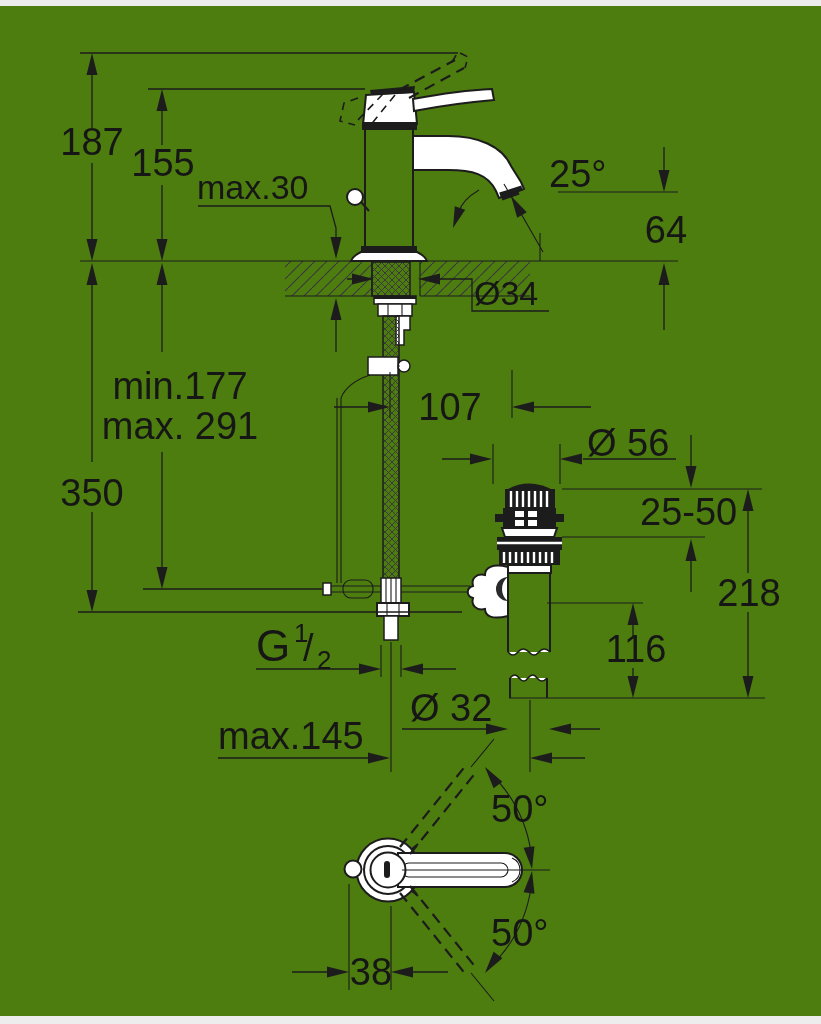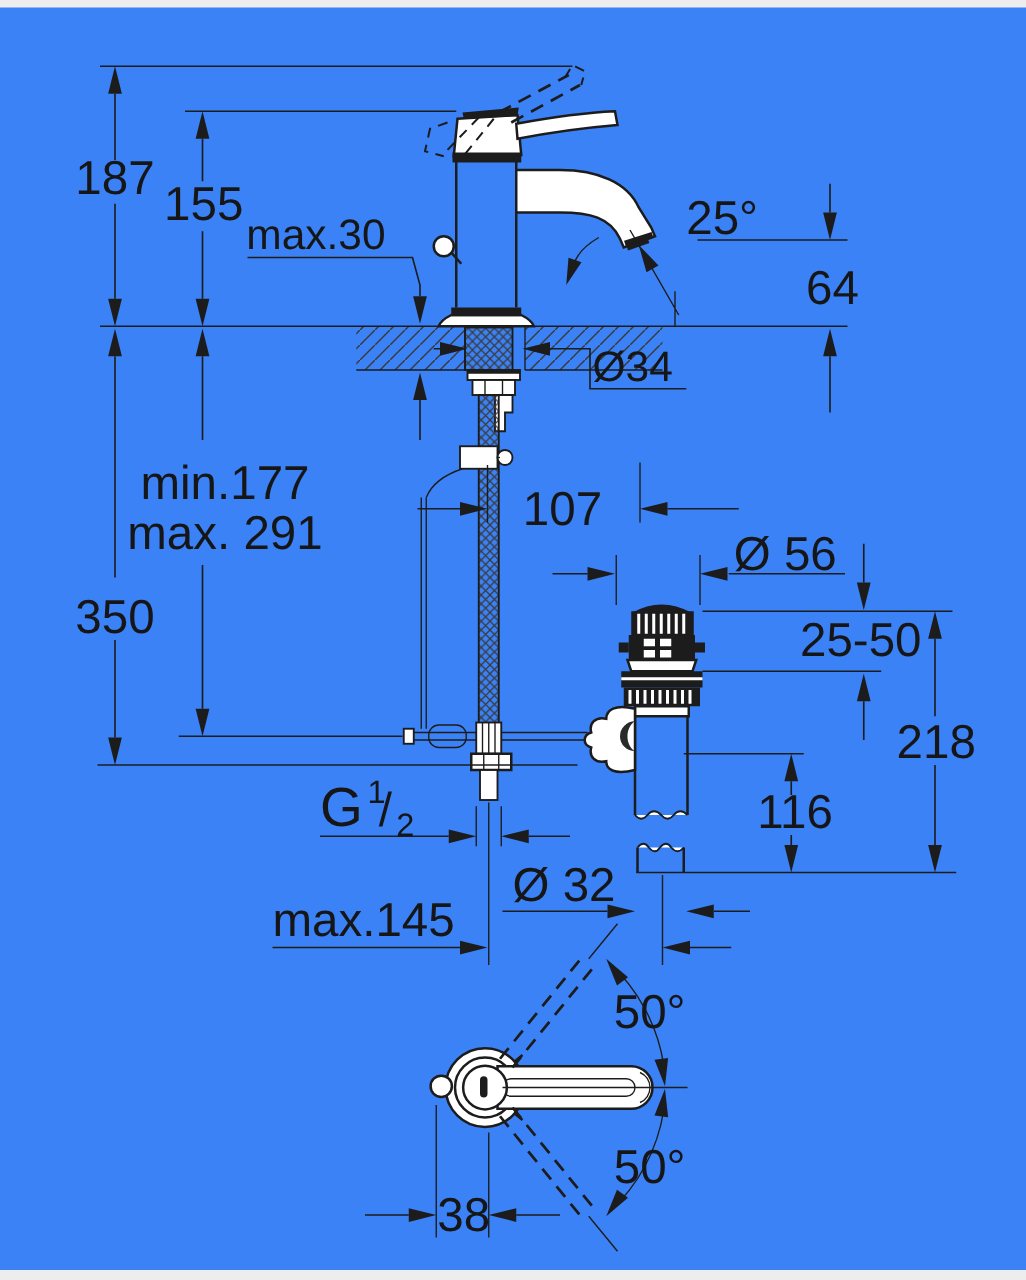--- a/index.html
+++ b/index.html
@@ -1,16 +1,16 @@
 <!DOCTYPE html>
 <html><head>
 <meta charset="utf-8">
 <style>
   html,body{margin:0;padding:0;background:#fff;}
-  .page{position:relative;width:821px;height:1024px;background:#3b82f6;overflow:hidden;
+  .page{position:relative;width:821px;height:1024px;background:#4d7c0f;overflow:hidden;
         font-family:"Liberation Sans",sans-serif;}
   .edge{position:absolute;left:0;width:821px;background:#ededed;}
   svg text{font-family:"Liberation Sans",sans-serif;fill:#161616;}
   .dim{stroke:#1c1c1c;stroke-width:1.3;fill:none;}
   .thin{stroke:#1c1c1c;stroke-width:1.1;fill:none;}
   .obj{stroke:#1c1c1c;stroke-width:2;fill:none;}
   .objf{stroke:#1c1c1c;stroke-width:2;fill:#ffffff;}
   .objt{stroke:#1c1c1c;stroke-width:1.5;fill:#ffffff;}
   .dark{fill:#1c1c1c;stroke:none;}
   .ah{fill:#1c1c1c;stroke:none;}

